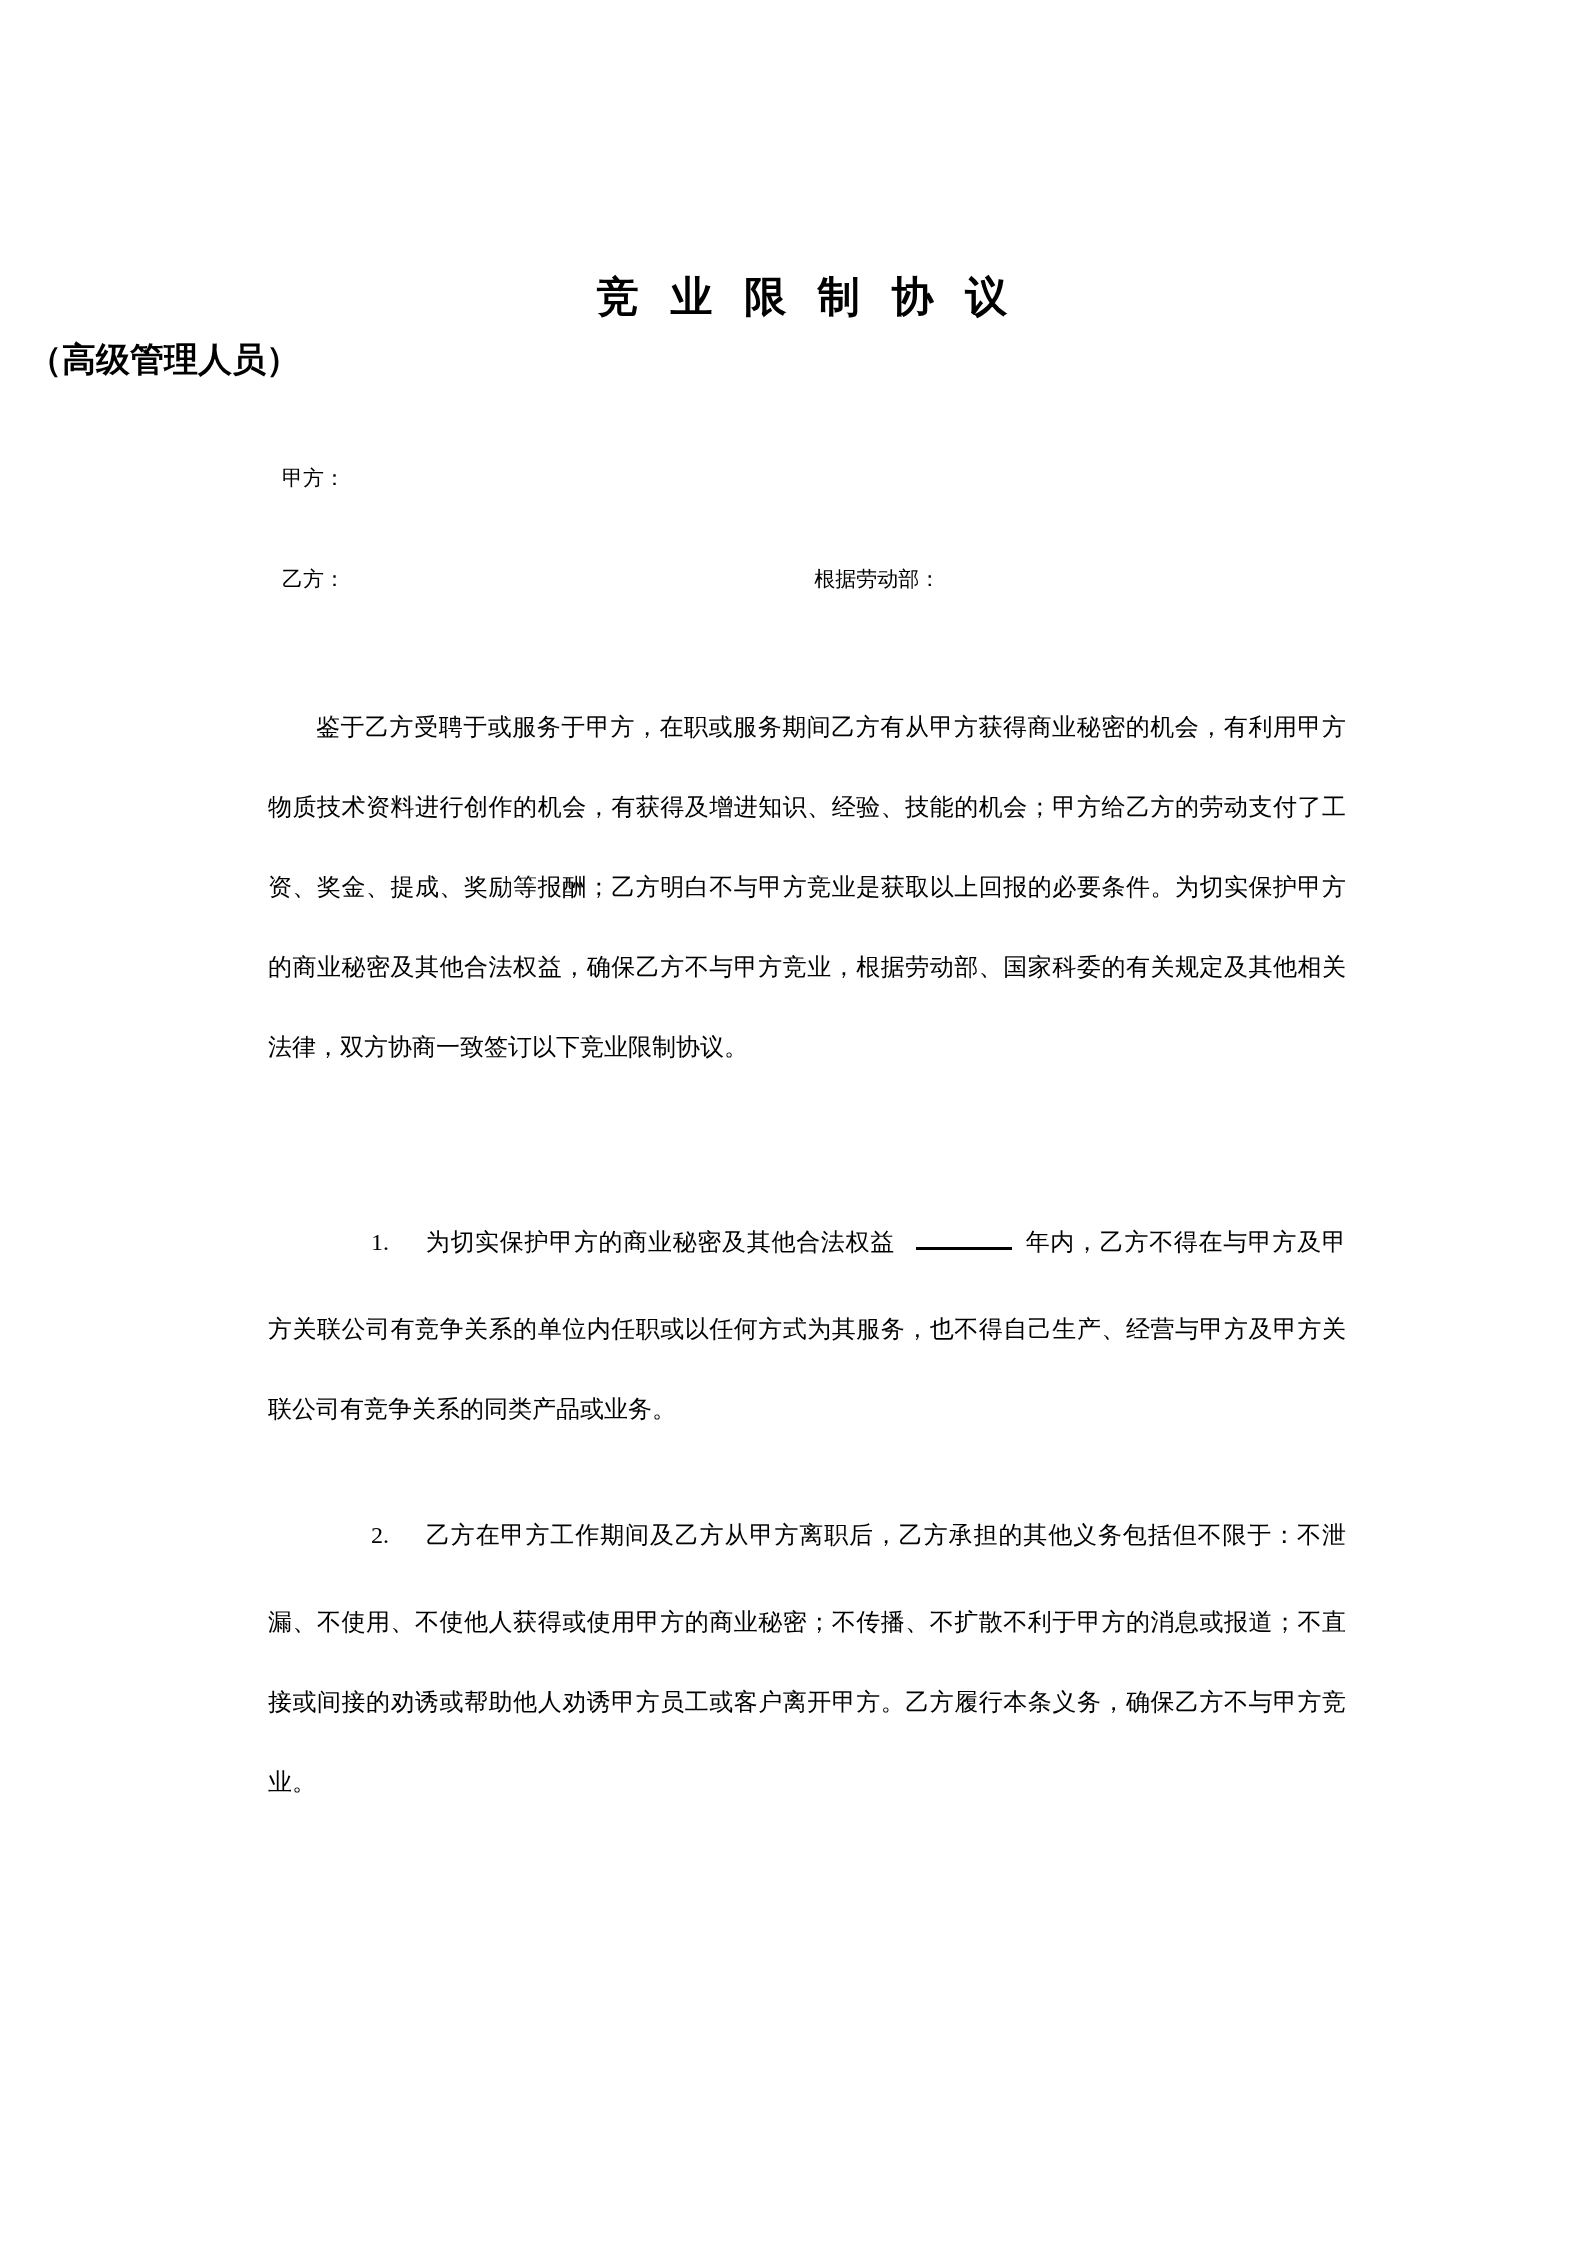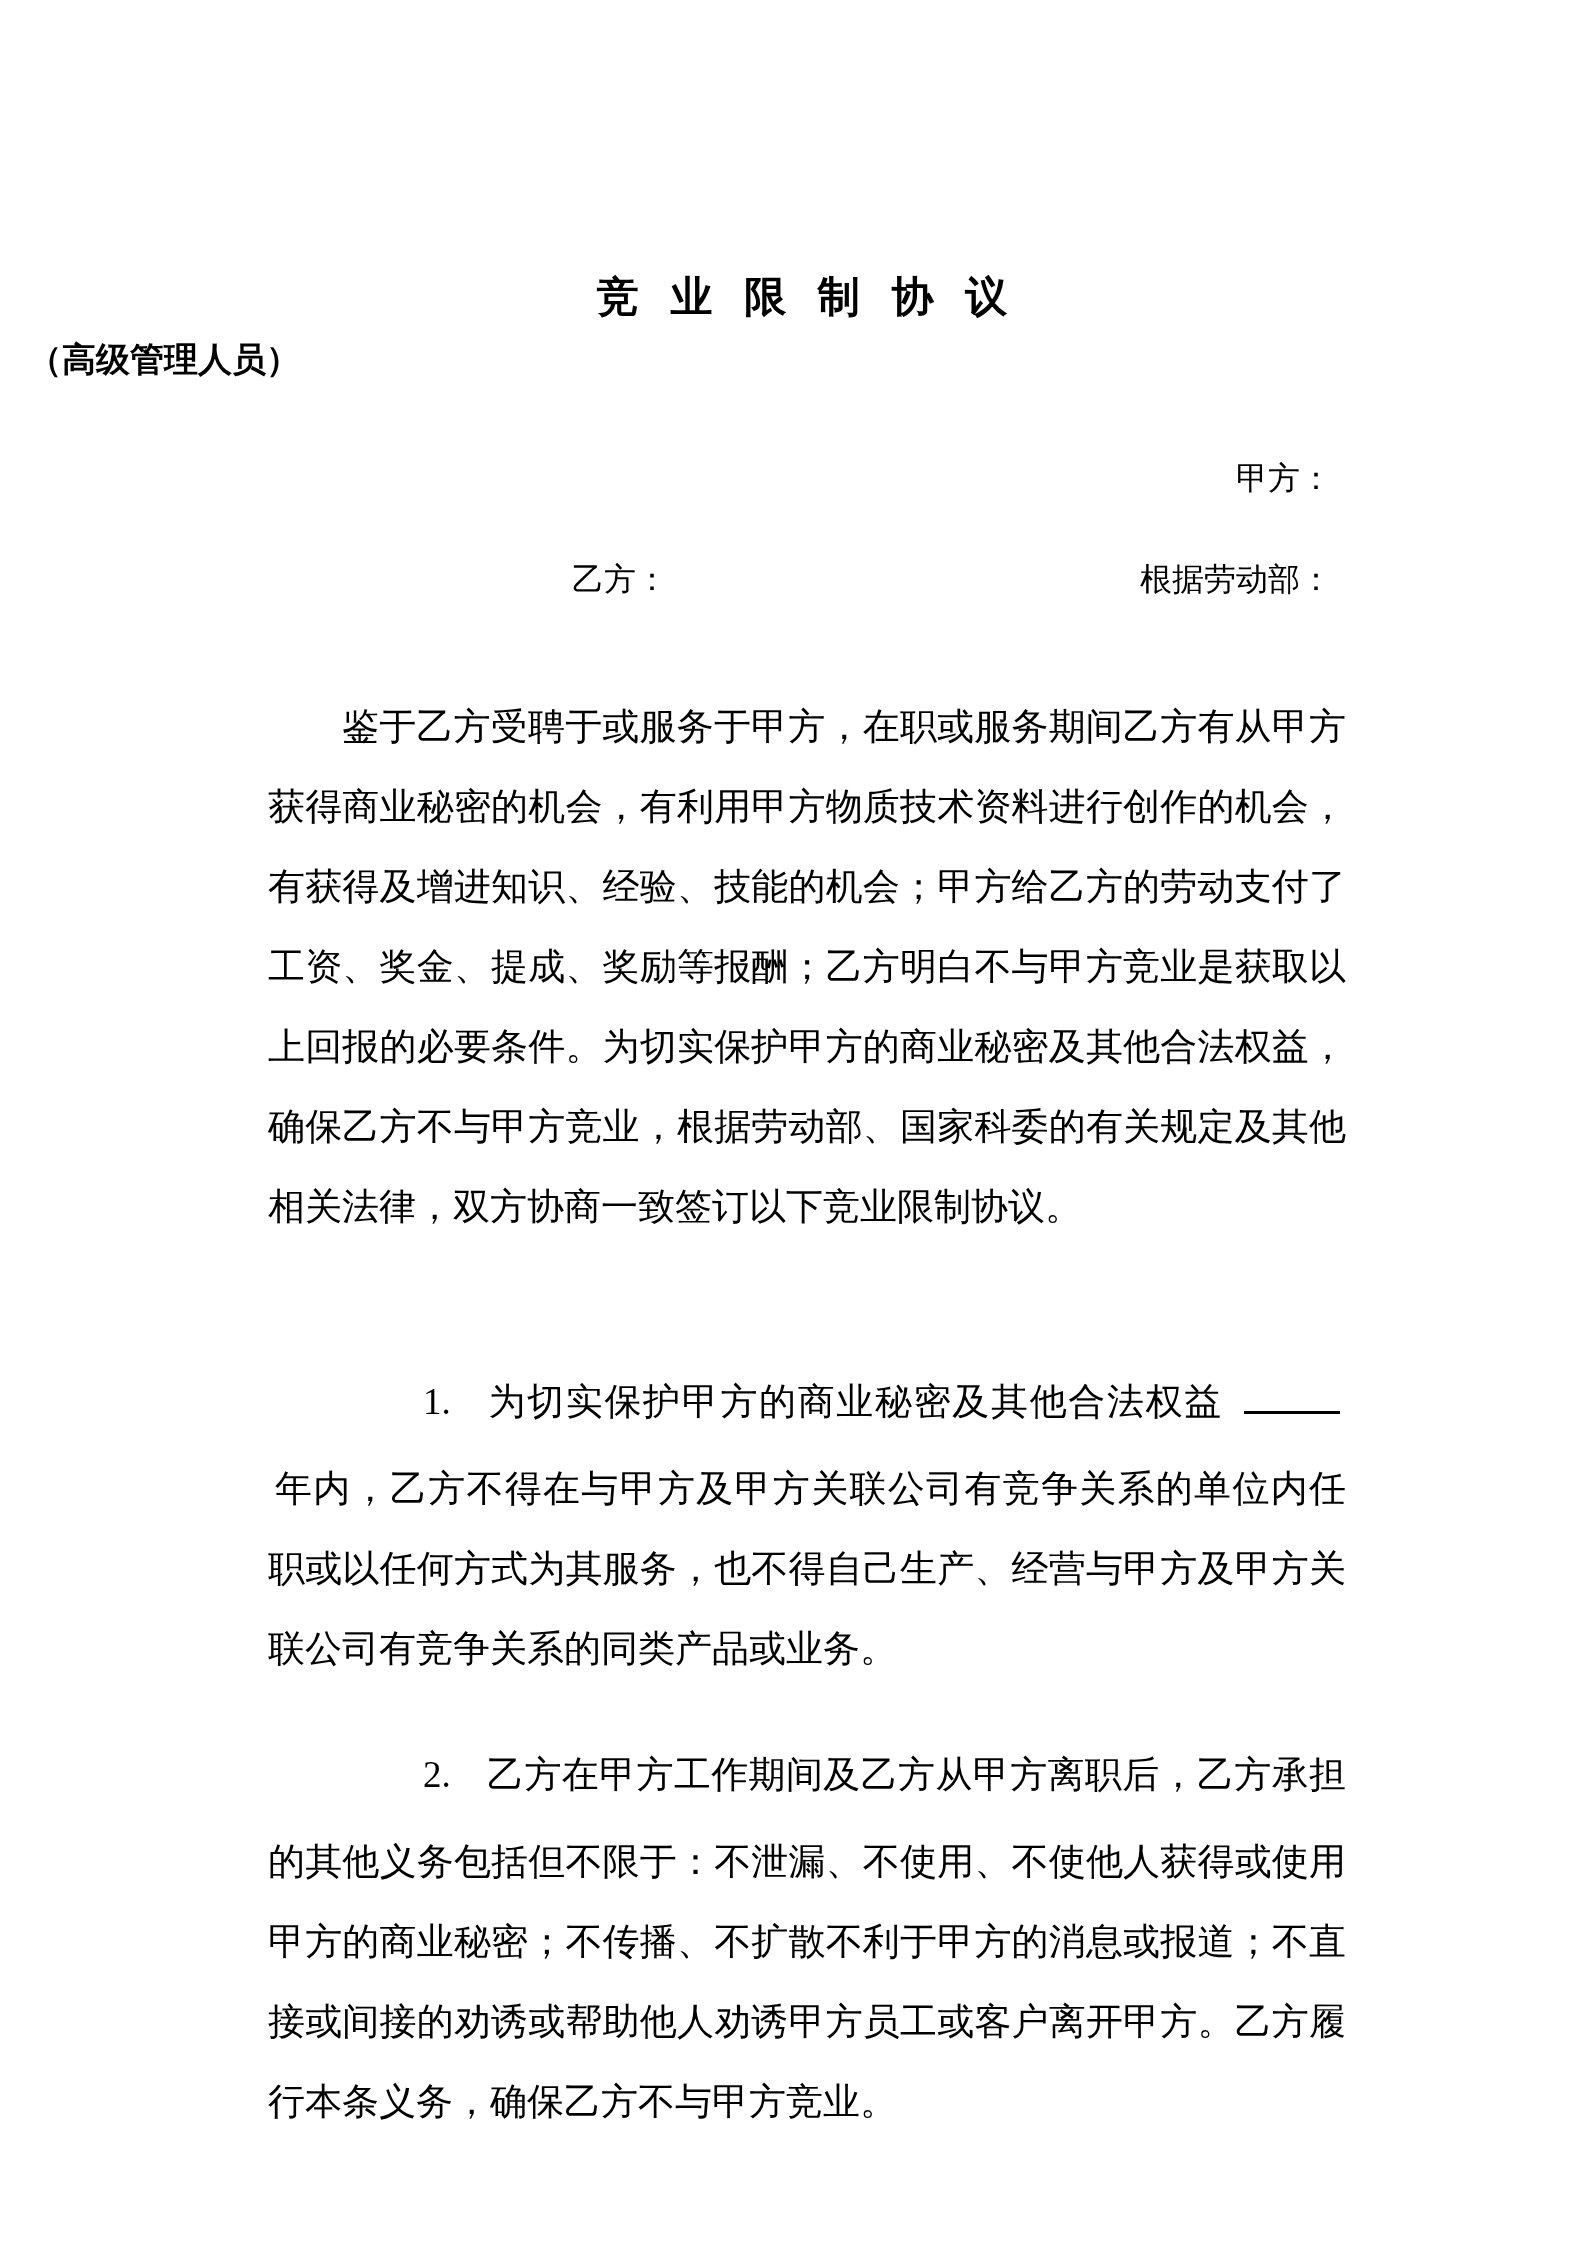--- a/index.html
+++ b/index.html
@@ -36,36 +36,35 @@
     line-height: 46px;
     font-family: Liberation Serif, serif;
   }
 
   .parties {
     margin: 34px 240px 0 240px;
   }
 
   .party-line {
     position: relative;
-    font-size: 32px;
+    font-size: 21px;
     line-height: 80px;
     white-space: nowrap;
-    text-align: right;
   }
 
   .id-label {
     display: inline-block;
     margin-left: 450px;
   }
 
   .paragraph {
     margin: 40px 240px 0 240px;
     text-align: justify;
     text-indent: 2em;
-    font-size: 37px;
+    font-size: 24px;
     line-height: 80px;
   }
 
   .clause-1 { margin-top: 94px; }
   .clause-2 { margin-top: 25px; }
 
   .clause-number {
     display: inline-block;
     margin-right: 22px;
   }

